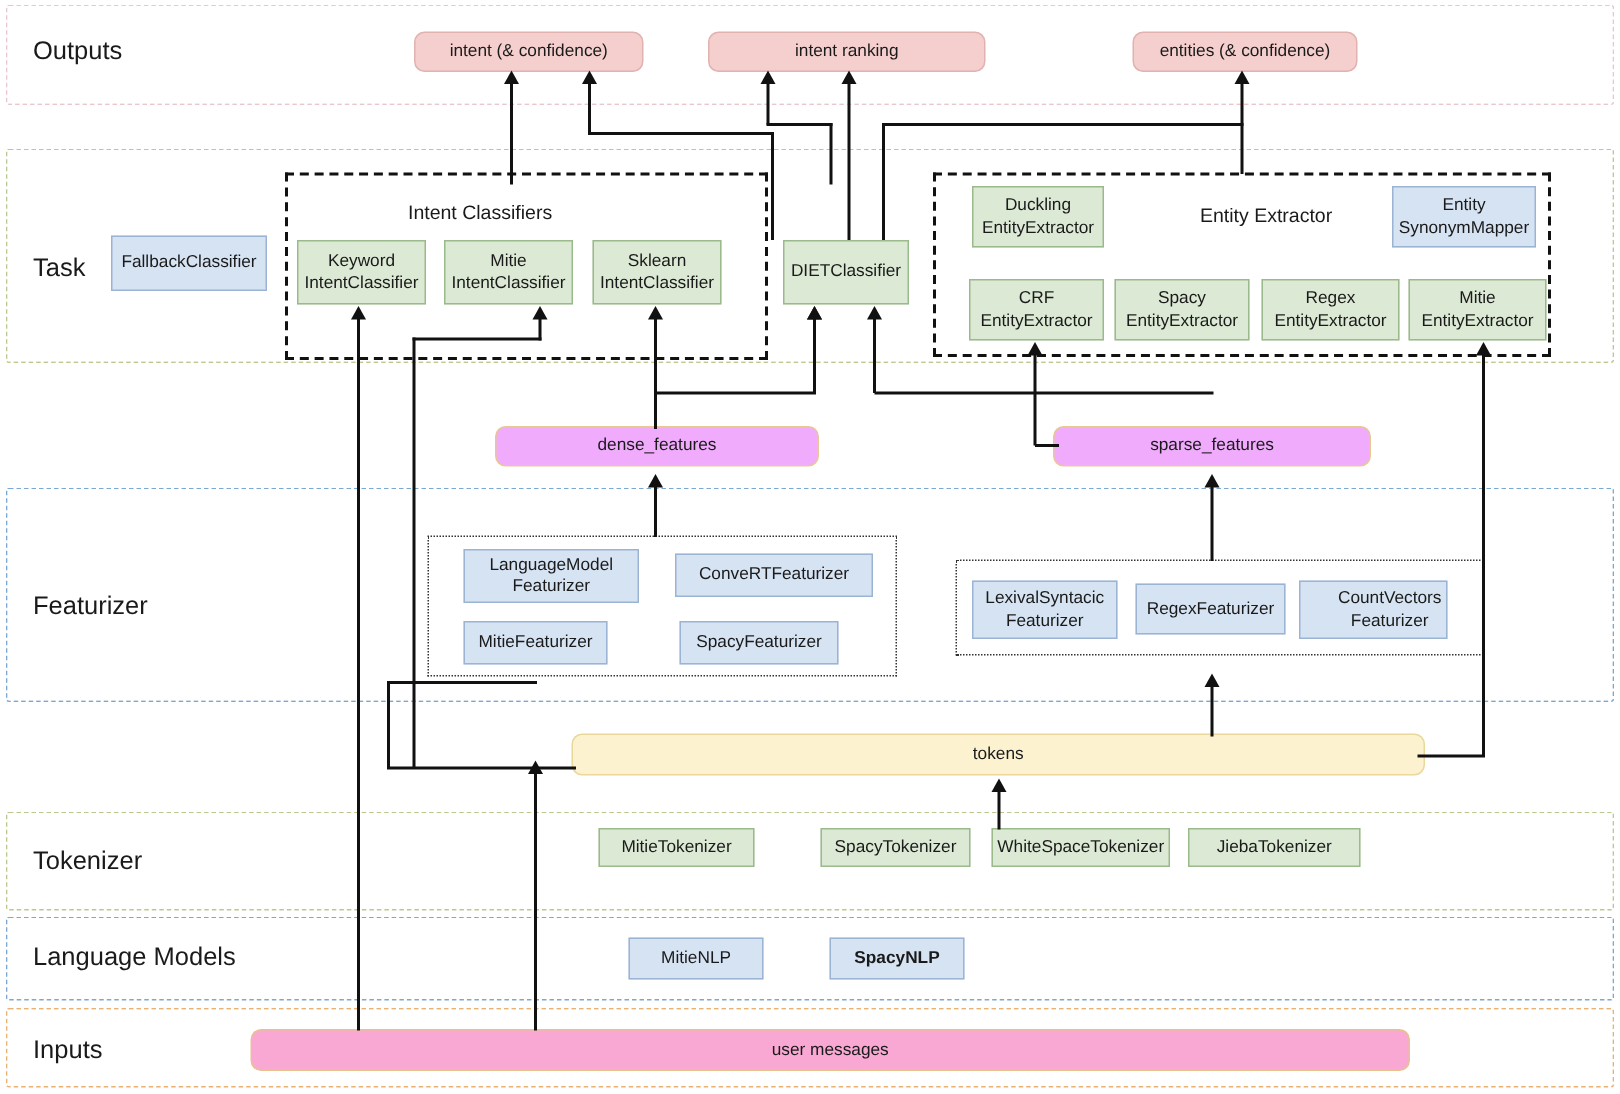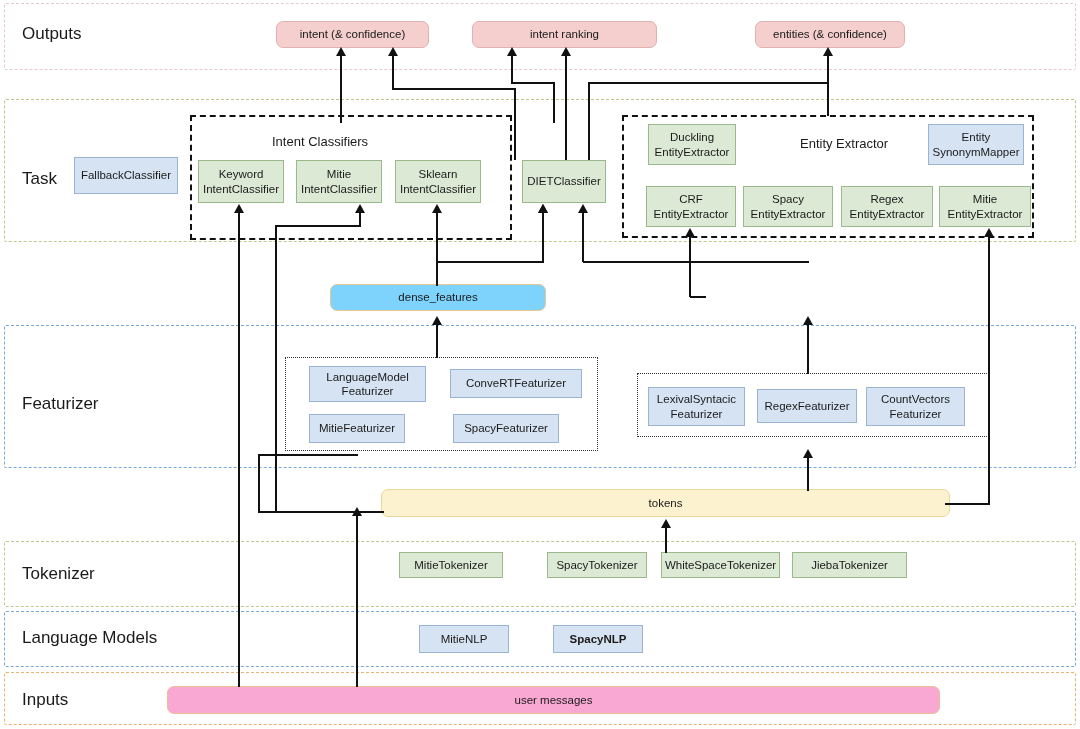--- a/index.html
+++ b/index.html
@@ -16,21 +16,21 @@
   .group-dotted{border:1.6px dotted #333;}
   .group-title{position:absolute;font-size:13px;color:#1a1a1a;white-space:nowrap;}
 
   
   .node{position:absolute;box-sizing:border-box;display:flex;align-items:center;
         justify-content:center;text-align:center;font-size:11.5px;line-height:1.22;
         color:#1a1a1a;padding:2px 3px;}
   .n-green{background:#dce9d5;border:1px solid #9bba8c;}
   .n-blue{background:#d6e3f3;border:1px solid #9bb4d4;}
   .n-pink{background:#f4cfcd;border:1px solid #e0b2b0;border-radius:7px;}
-  .n-orange{background:#7dd3fc;border:1px solid #e8c795;border-radius:7px;}
+  .n-orange{background:#f0abfc;border:1px solid #e8c795;border-radius:7px;}
   .n-cream{background:#fdf2cf;border:1px solid #e9d89a;border-radius:7px;}
   .n-peach{background:#f9a8d4;border:1px solid #e8c18f;border-radius:7px;}
 
   
   .ln{position:absolute;background:#111;}
   .lnv{width:2.4px;}
   .lnh{height:2.4px;}
   .arw{position:absolute;width:0;height:0;border-left:5.5px solid transparent;
        border-right:5.5px solid transparent;border-bottom:9px solid #111;}
 </style>
@@ -119,20 +119,23 @@
 EntityExtractor</span>
   </div>
   <div class="node n-green" style="left:939px;top:186px;width:92px;height:41px;white-space:pre-line;">
     <span>Mitie
 EntityExtractor</span>
   </div>
 
   <div class="node n-orange" style="left:330px;top:284px;width:216px;height:27px;">
     <span>dense_features</span>
   </div>
+  <div class="node n-orange" style="left:702px;top:284px;width:212px;height:27px;">
+    <span>sparse_features</span>
+  </div>
 
   <div class="node n-blue" style="left:309px;top:366px;width:117px;height:36px;white-space:pre-line;">
     <span>LanguageModel
 Featurizer</span>
   </div>
   <div class="node n-blue" style="left:450px;top:369px;width:132px;height:29px;">
     <span>ConveRTFeaturizer</span>
   </div>
   <div class="node n-blue" style="left:309px;top:414px;width:96px;height:29px;">
     <span>MitieFeaturizer</span>
@@ -141,21 +144,21 @@
     <span>SpacyFeaturizer</span>
   </div>
 
   <div class="node n-blue" style="left:648px;top:387px;width:97px;height:39px;white-space:pre-line;">
     <span>LexivalSyntacic
 Featurizer</span>
   </div>
   <div class="node n-blue" style="left:757px;top:389px;width:100px;height:34px;">
     <span>RegexFeaturizer</span>
   </div>
-  <div class="node n-blue" style="left:866px;top:387px;width:99px;height:39px;white-space:pre-line;">
+  <div class="node n-blue" style="left:866px;top:387px;width:99px;height:39px;white-space:pre-line;justify-content:flex-end;">
     <span>CountVectors
 Featurizer</span>
   </div>
 
   <div class="node n-cream" style="left:381px;top:489px;width:569px;height:28px;text-align:center;">
     <span>tokens</span>
   </div>
 
   <div class="node n-green" style="left:399px;top:552px;width:104px;height:26px;">
     <span>MitieTokenizer</span>

